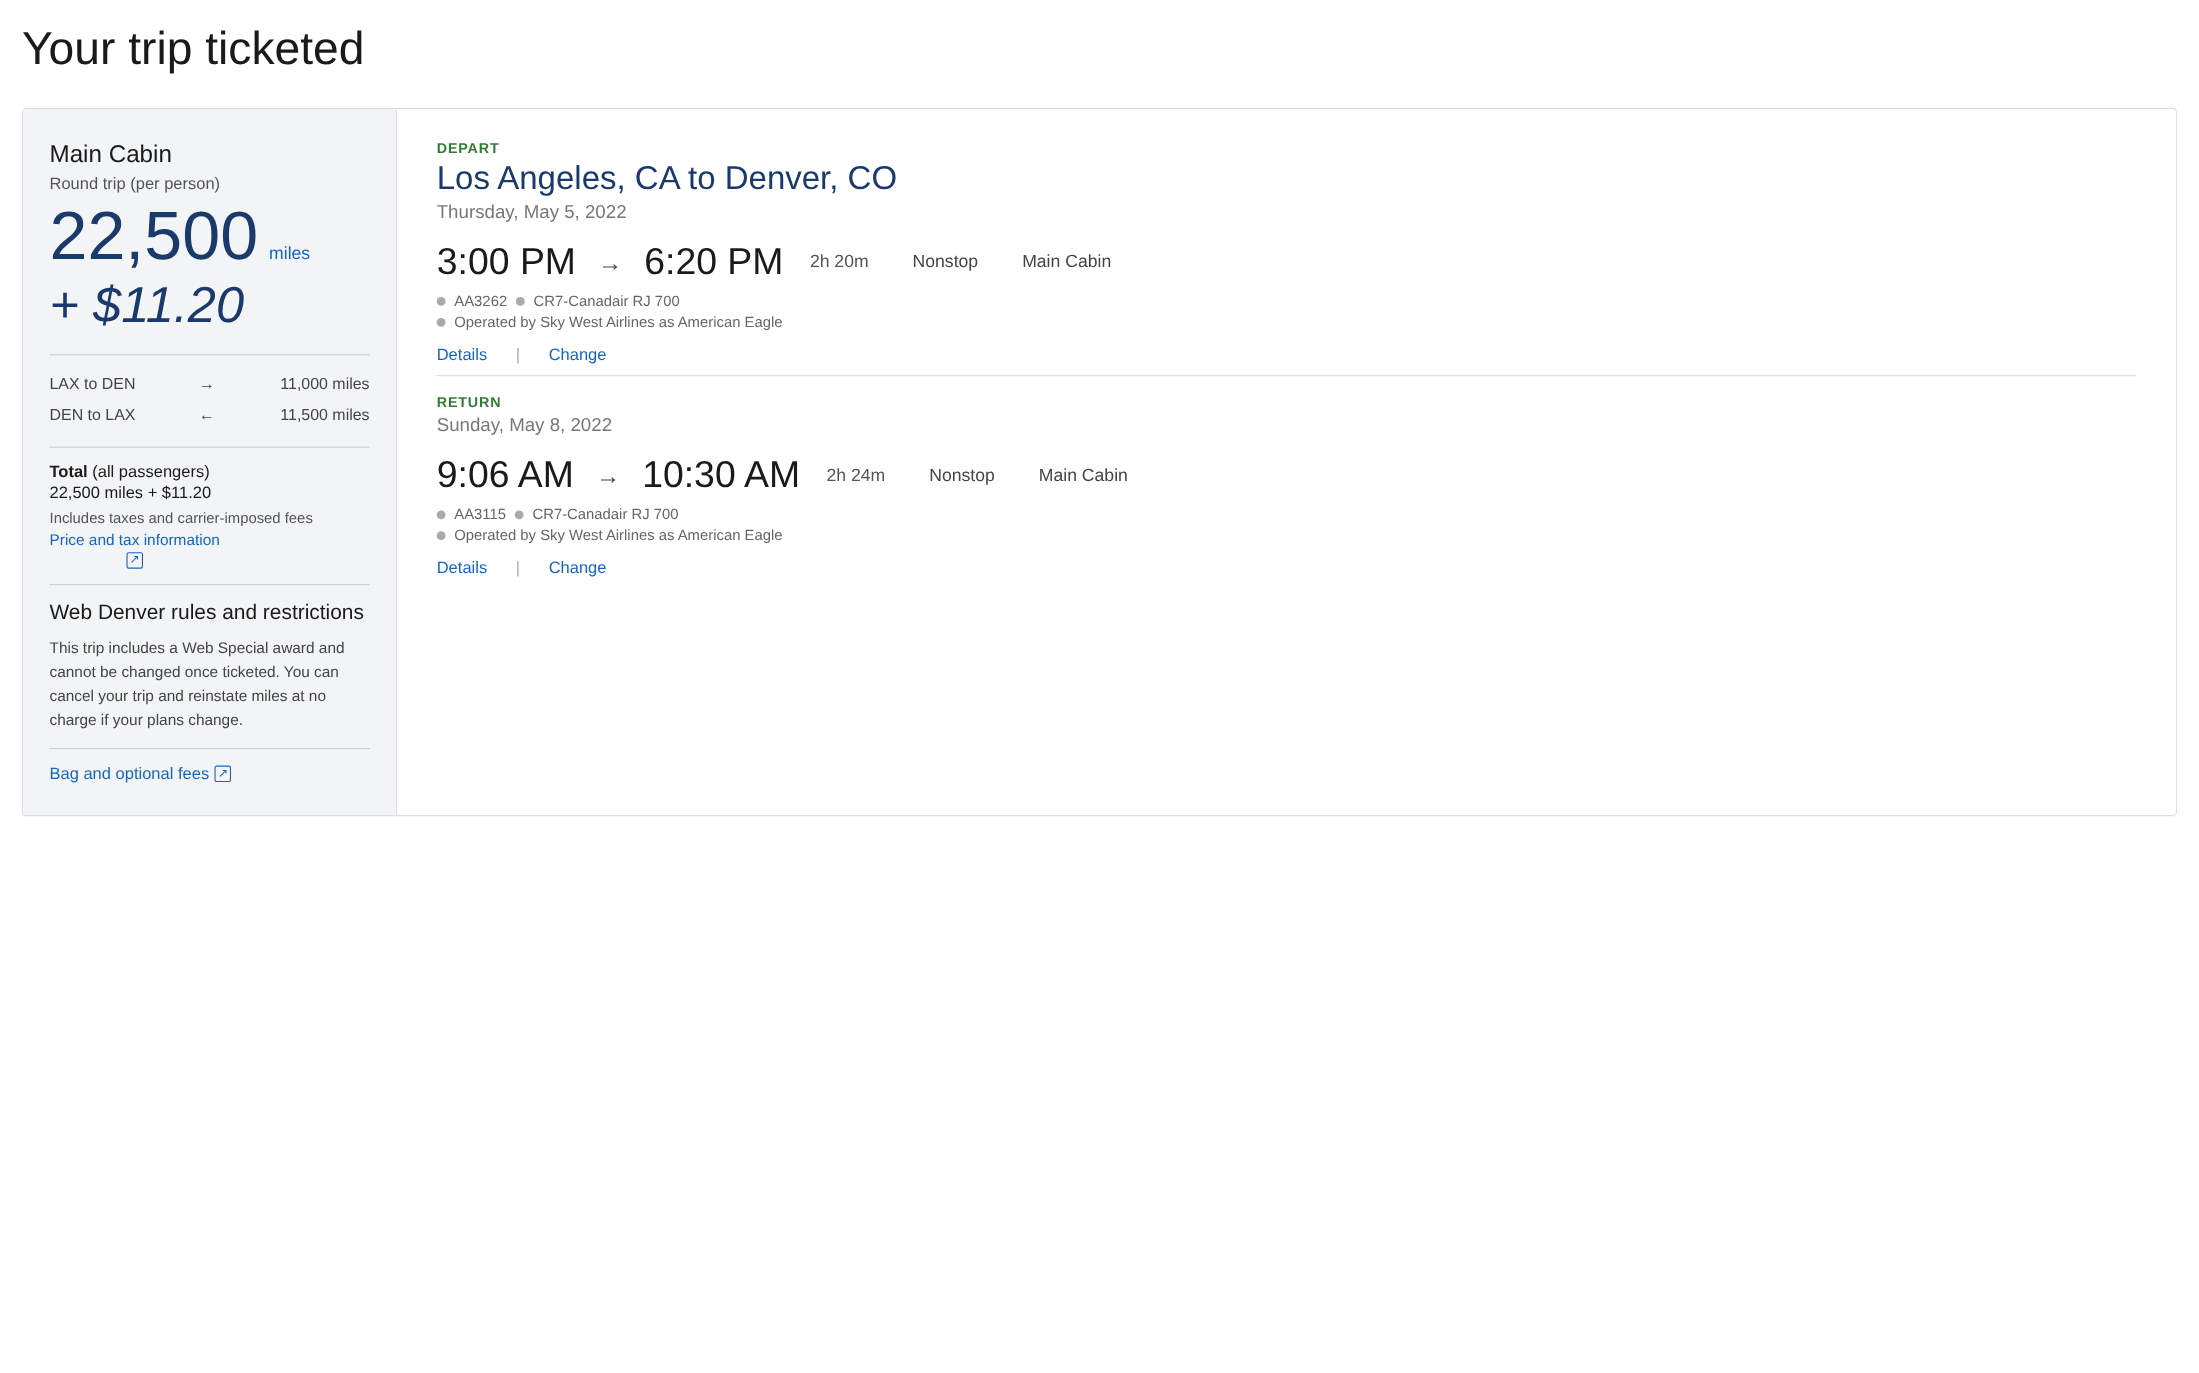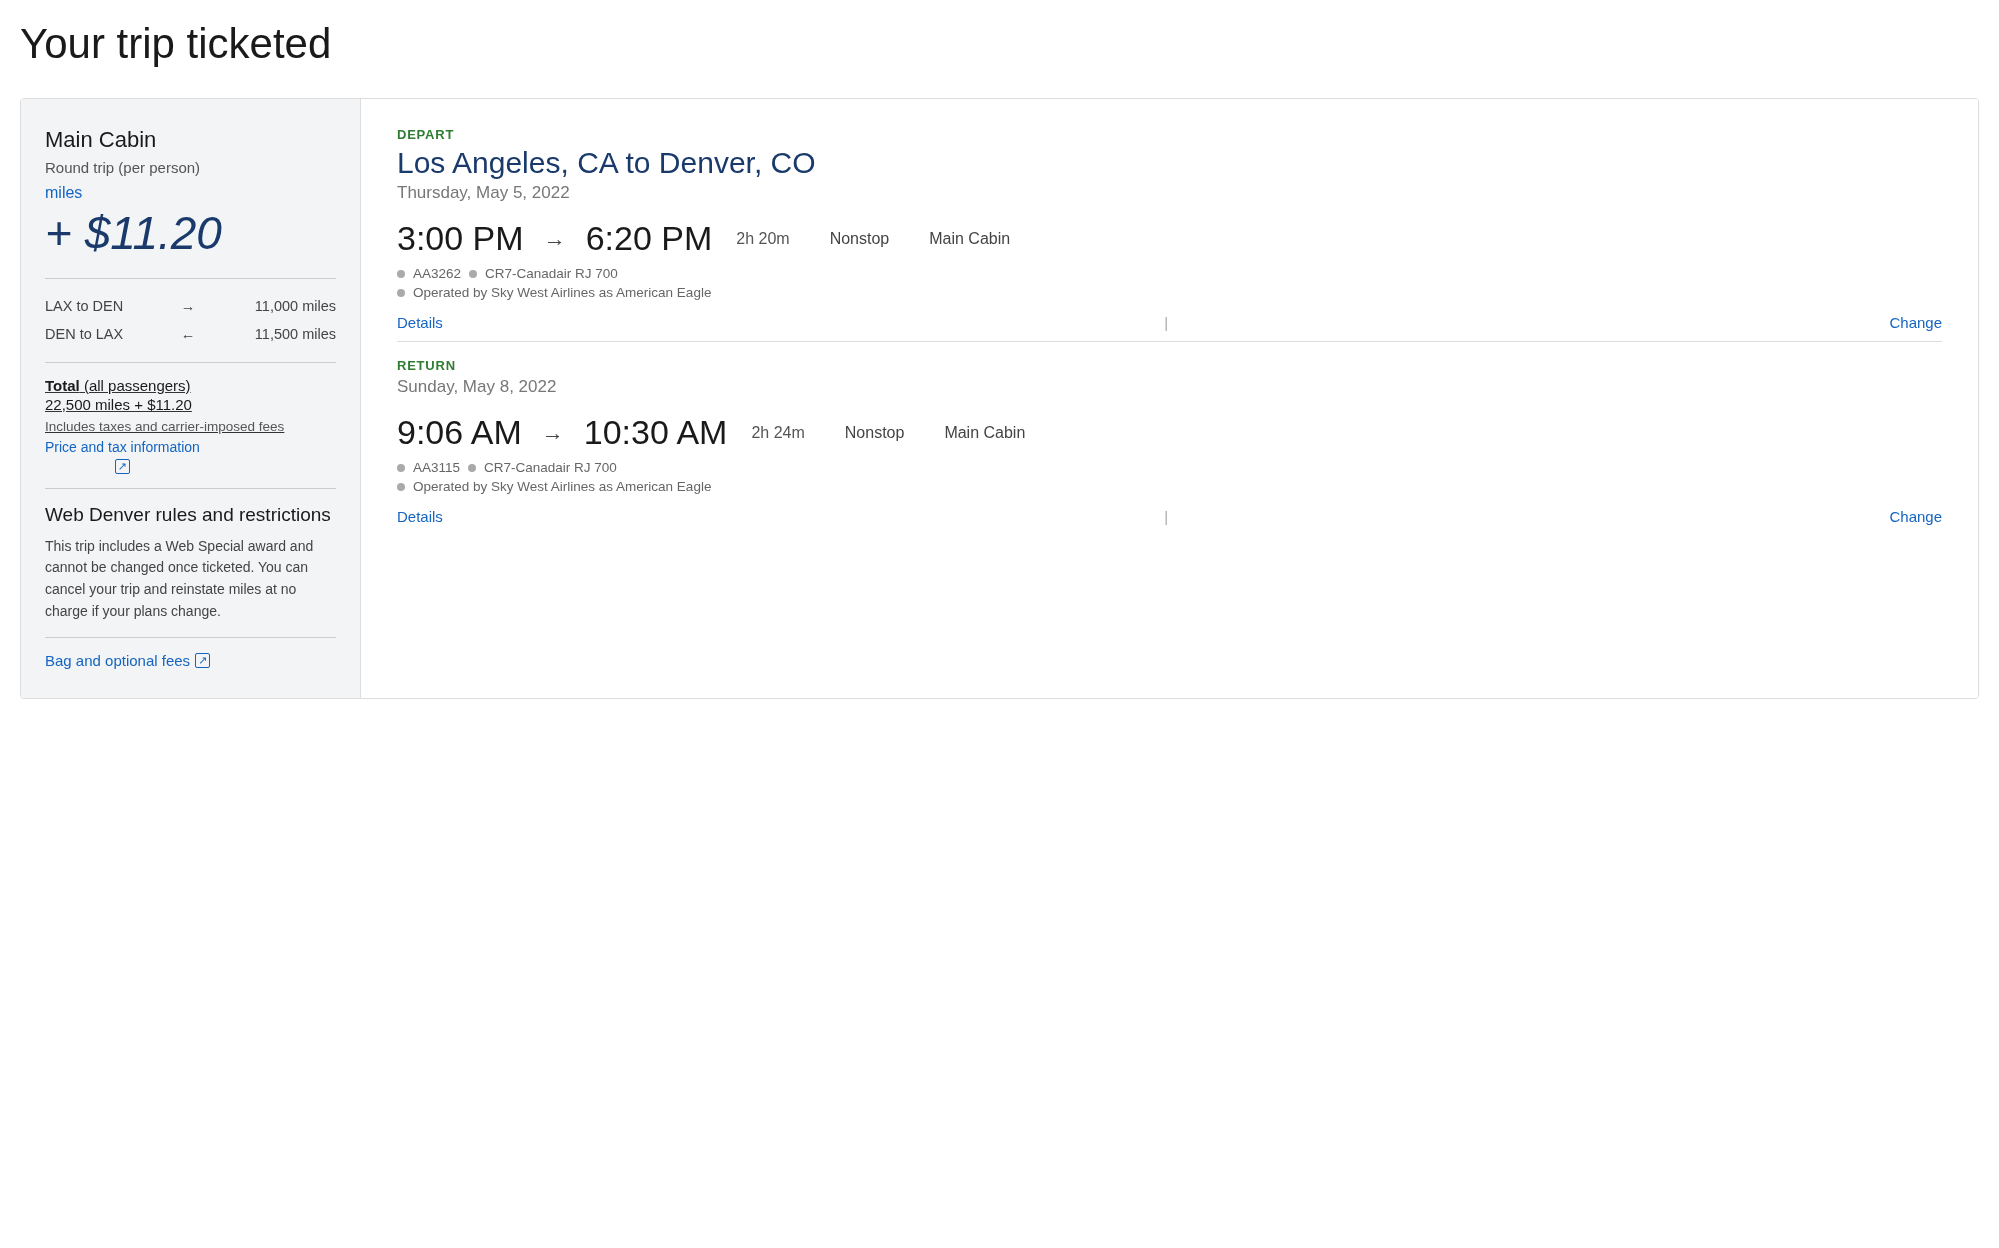--- a/index.html
+++ b/index.html
@@ -98,21 +98,20 @@
       min-width: 80px;
     }
 
     .route-arrow {
       color: #444;
       margin-right: 4px;
     }
 
     .total-section {
       margin-top: 4px;
-      text-decoration: underline;
     }
 
     .total-label {
       font-size: 15px;
       color: #1a1a1a;
       margin-bottom: 2px;
     }
 
     .total-label strong {
       font-weight: 700;
@@ -276,21 +275,20 @@
       font-size: 13.5px;
       color: #666;
       margin-bottom: 14px;
     }
 
     .flight-actions {
       display: flex;
       align-items: center;
       gap: 16px;
       margin-top: 6px;
-      justify-content: space-between;
     }
 
     .action-link {
       font-size: 15px;
       color: #1565c0;
       text-decoration: none;
       cursor: pointer;
     }
 
     .action-divider {
@@ -304,20 +302,21 @@
 
 <h1 class="page-title">Your trip ticketed</h1>
 
 <div class="trip-container">
 
   <div class="left-panel">
     <div class="cabin-title">Main Cabin</div>
     <div class="round-trip-label">Round trip (per person)</div>
 
     <div class="miles-row">
+      <span class="miles-amount">22,500</span>
       <span class="miles-label">miles</span>
     </div>
 
     <div class="cash-row">+ $11.20</div>
 
     <hr class="divider">
 
     <div class="route-breakdown">
       <div class="route-row">
         <span class="route-code">LAX to DEN</span>

